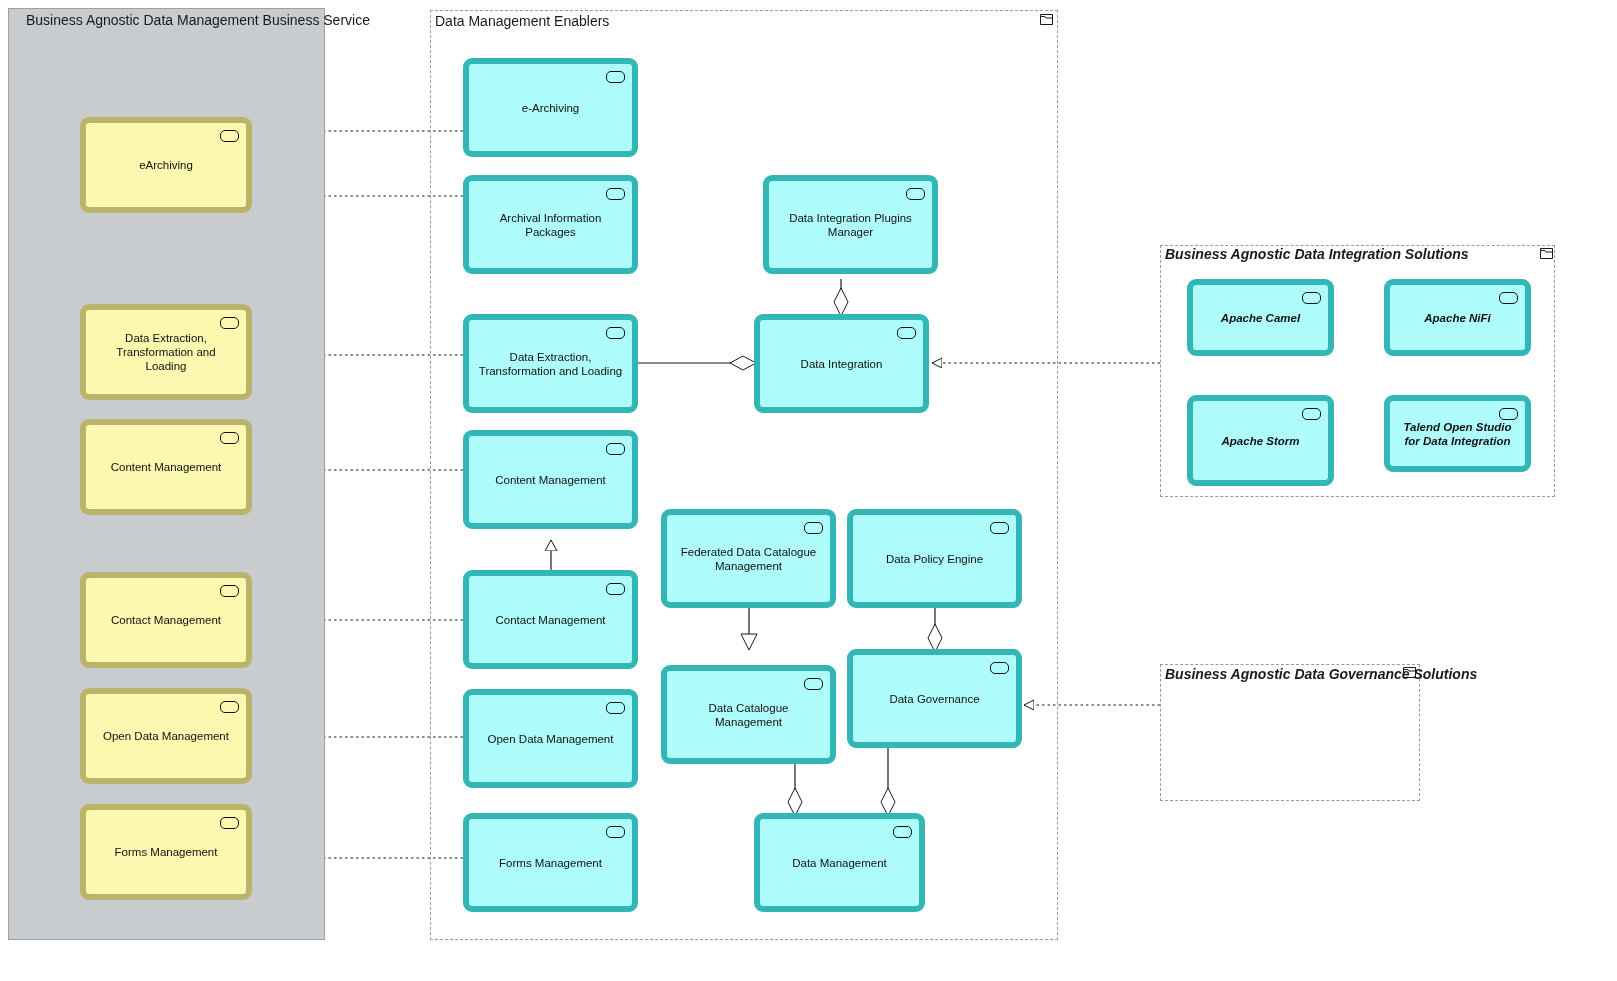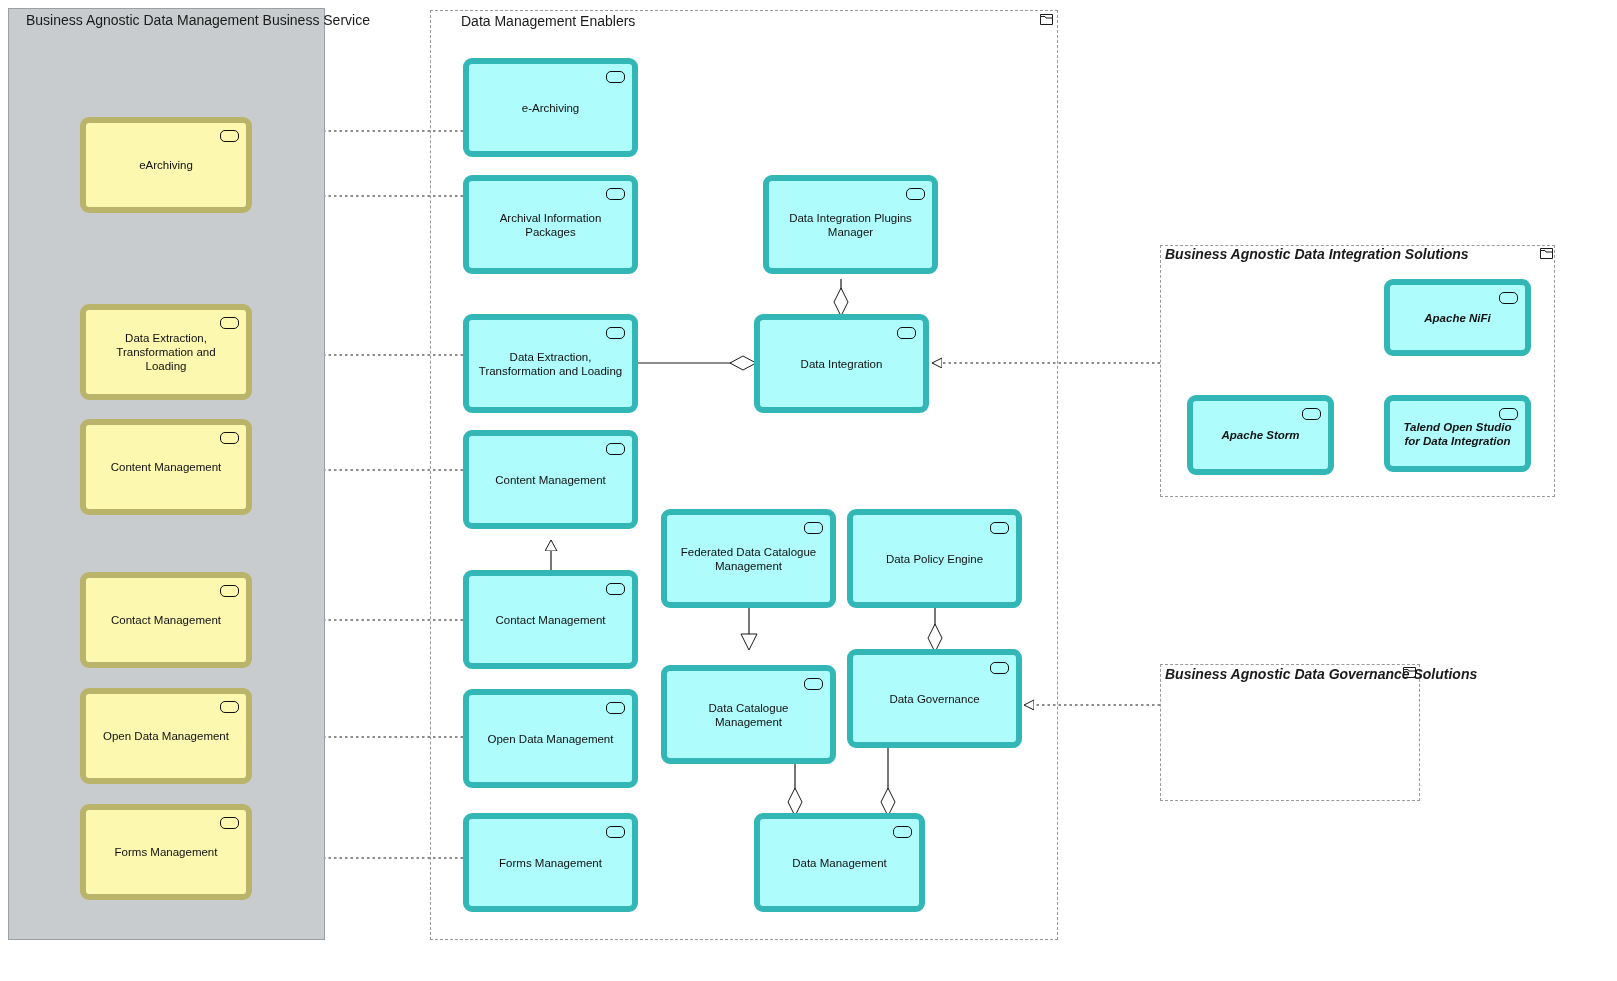--- a/index.html
+++ b/index.html
@@ -116,21 +116,21 @@
     <g>
       <line x1="1160" y1="705" x2="1024" y2="705" stroke="#1b1b1b" stroke-width="1" stroke-dasharray="2.5,3" marker-end="url(#hollowTri)"></line>
     </g>
   </svg>
 
   <div class="group group-gray" style="left:8px;top:8px;width:317px;height:932px;">
   </div>
   <div class="group-title plain" style="left:26px;top:12px;">Business Agnostic Data Management Business Service</div>
 
   <div class="group group-dashed" style="left:430px;top:10px;width:628px;height:930px;"></div>
-  <div class="group-title plain" style="left:435px;top:13px;margin-left:26px;">Data Management Enablers</div>
+  <div class="group-title plain" style="left:435px;top:13px;">Data Management Enablers</div>
   <svg class="folder-icon" style="left:1040px;top:14px;" viewBox="0 0 13 11">
     <path d="M0.5,2.5 L0.5,10.5 L12.5,10.5 L12.5,4 L6,4 L5,2.5 Z" fill="none" stroke="#1b1b1b" stroke-width="1"></path>
     <path d="M0.5,2.5 L0.5,0.5 L12.5,0.5 L12.5,4" fill="none" stroke="#1b1b1b" stroke-width="1"></path>
   </svg>
 
   <div class="group group-dashed" style="left:1160px;top:245px;width:395px;height:252px;"></div>
   <div class="group-title bolditalic" style="left:1165px;top:246px;">Business Agnostic Data Integration Solutions</div>
   <svg class="folder-icon" style="left:1540px;top:248px;" viewBox="0 0 13 11">
     <path d="M0.5,2.5 L0.5,10.5 L12.5,10.5 L12.5,4 L6,4 L5,2.5 Z" fill="none" stroke="#1b1b1b" stroke-width="1"></path>
     <path d="M0.5,2.5 L0.5,0.5 L12.5,0.5 L12.5,4" fill="none" stroke="#1b1b1b" stroke-width="1"></path>
@@ -236,27 +236,31 @@
   <div class="el cyan" style="left:463px;top:813px;width:175px;height:99px;">
     <span class="badge"></span>
     <span class="lbl">Forms Management</span>
   </div>
 
   <div class="el cyan" style="left:754px;top:813px;width:171px;height:99px;">
     <span class="badge"></span>
     <span class="lbl">Data Management</span>
   </div>
 
+  <div class="el cyan tech" style="left:1187px;top:279px;width:147px;height:77px;">
+    <span class="badge"></span>
+    <span class="lbl">Apache Camel</span>
+  </div>
 
   <div class="el cyan tech" style="left:1384px;top:279px;width:147px;height:77px;">
     <span class="badge"></span>
     <span class="lbl">Apache NiFi</span>
   </div>
 
-  <div class="el cyan tech" style="left:1187px;top:395px;width:147px;height:80px;">
+  <div class="el cyan tech" style="left:1187px;top:395px;width:147px;height:91px;">
     <span class="badge"></span>
     <span class="lbl">Apache Storm</span>
   </div>
 
   <div class="el cyan tech" style="left:1384px;top:395px;width:147px;height:77px;">
     <span class="badge"></span>
     <span class="lbl">Talend Open Studio for Data Integration</span>
   </div>
 
 

